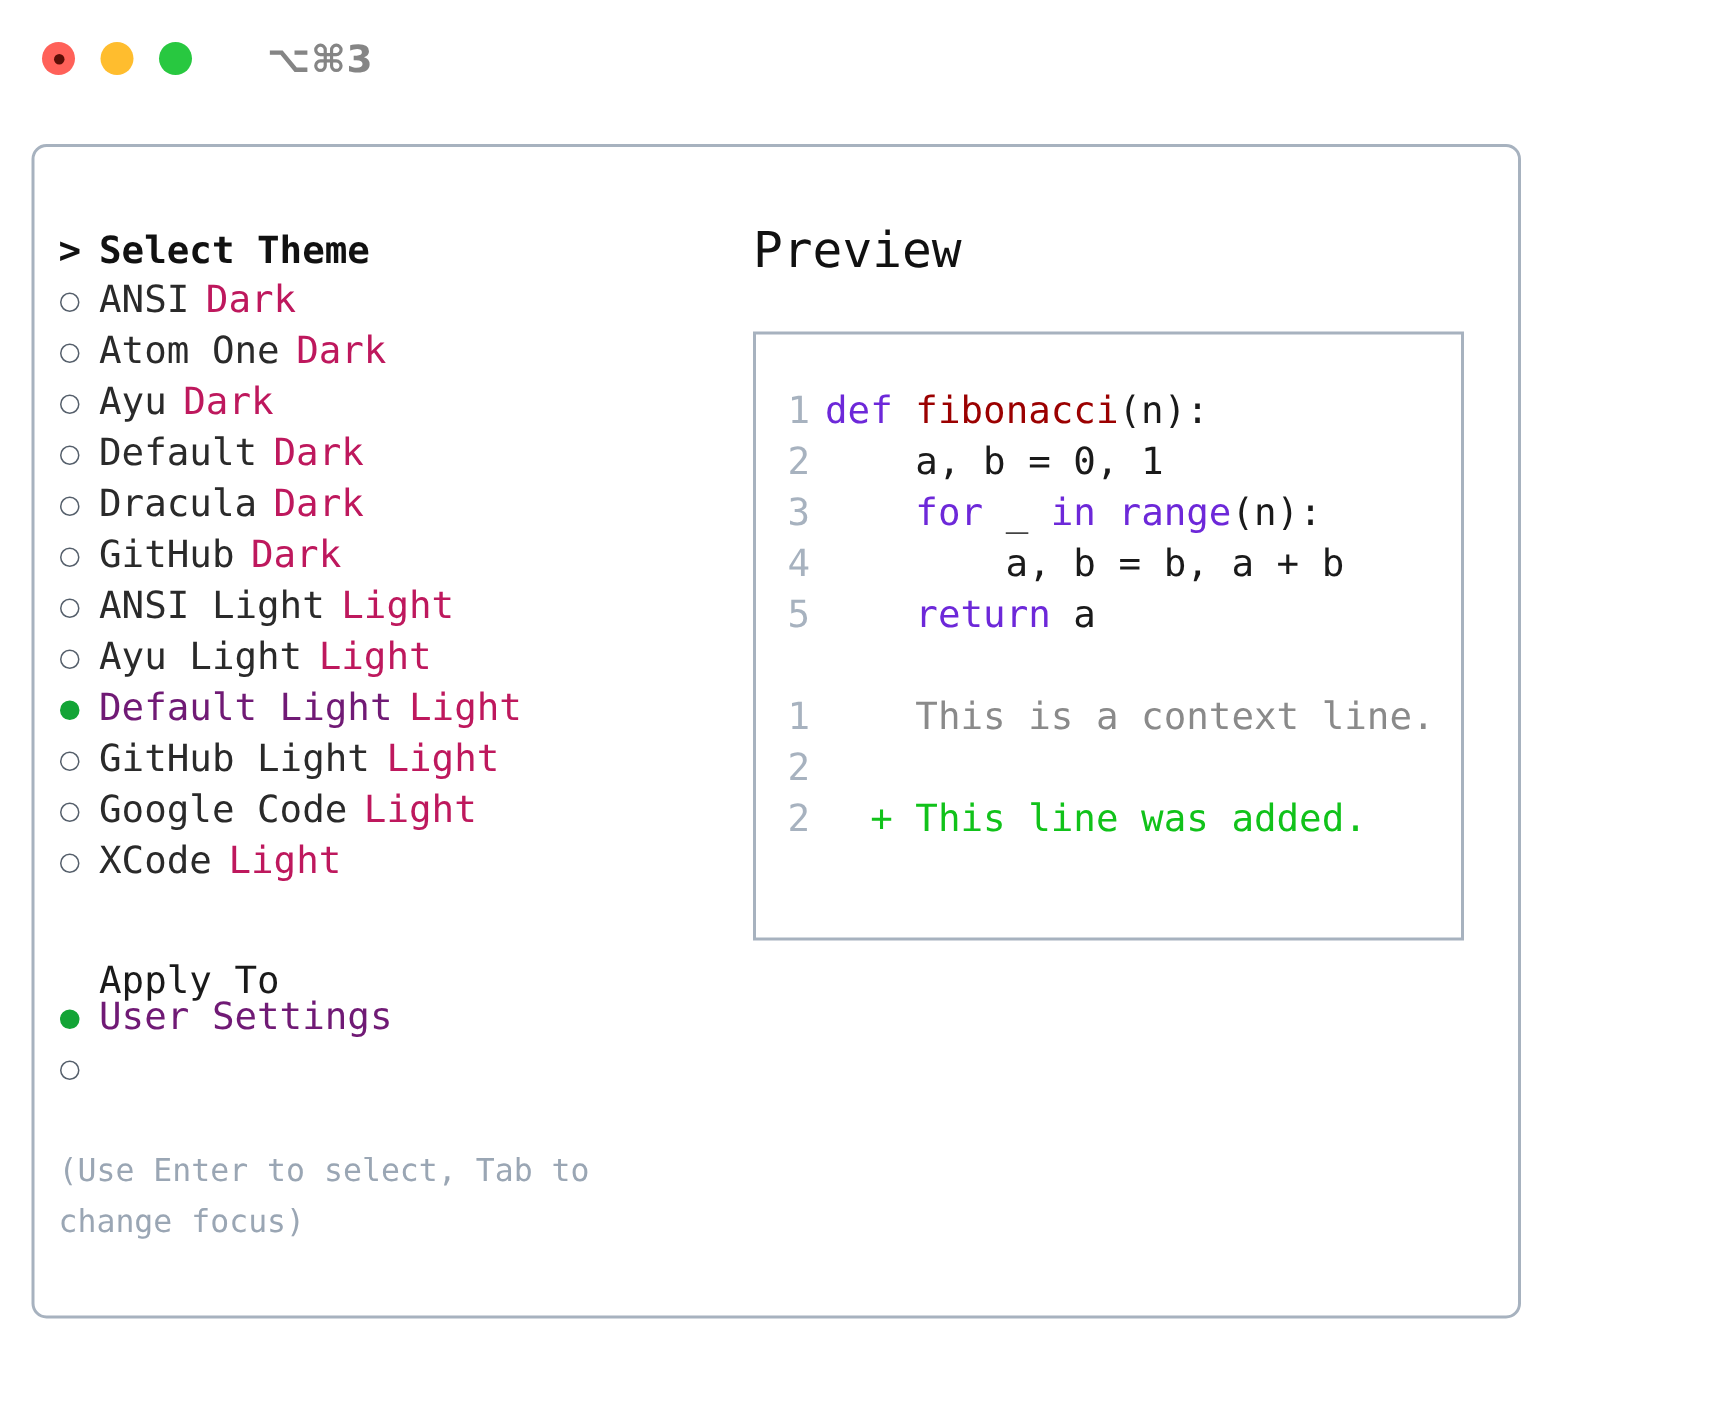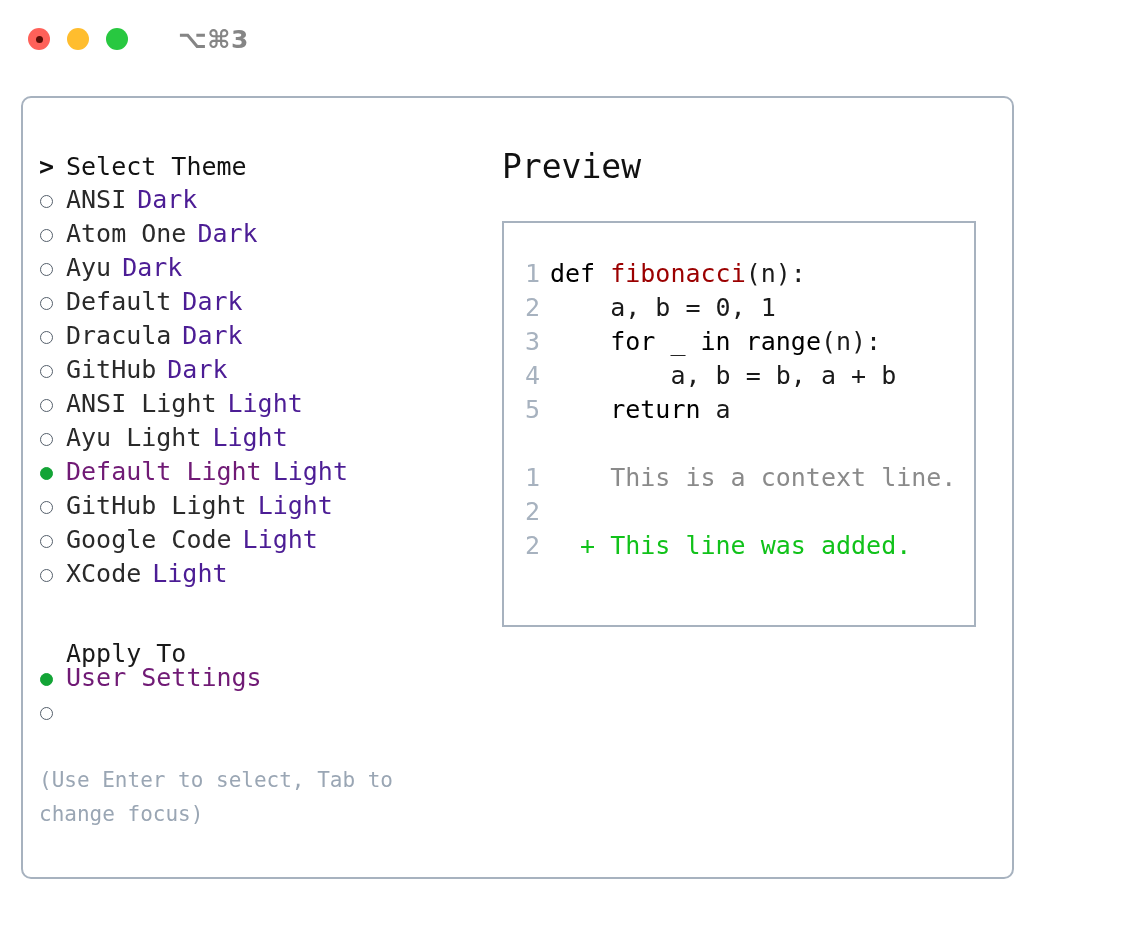--- a/index.html
+++ b/index.html
@@ -125,31 +125,31 @@
   .circle-empty {
     border: 1.8px solid #555f6b;
     background: transparent;
   }
   .circle-filled {
     background: #13a436;
     border: 1.8px solid #13a436;
   }
 
   .header-row .label {
-    font-weight: normal;
+    font-weight: bold;
     color: #111111;
   }
   .label {
     color: #2a2a2a;
   }
   .label-selected {
     color: #701a75;
   }
   .tag {
-    color: #4c1d95;
+    color: #be185d;
     margin-left: 11px;
   }
 
   .section-title {
     margin-top: 36px;
   }
   .section-title .label {
     color: #1a1a1a;
   }
 
@@ -194,21 +194,21 @@
   }
   .lineno {
     flex: 0 0 46px;
     text-align: right;
     color: #a7b2bf;
     padding-right: 10px;
     box-sizing: border-box;
   }
   .code-text { white-space: pre; }
 
-  .tok-kw   { color: #000000; }
+  .tok-kw   { color: #6d28d9; }
   .tok-fn   { color: #9b0000; }
   .tok-plain{ color: #1a1a1a; }
 
   .spacer-line { height: 34px; }
 
   .diff-context { color: #8a8a8a; text-align: right; }
   .diff-del     { color: #c02020; }
   .diff-add     { color: #11c21a; }
 </style>
 </head>

